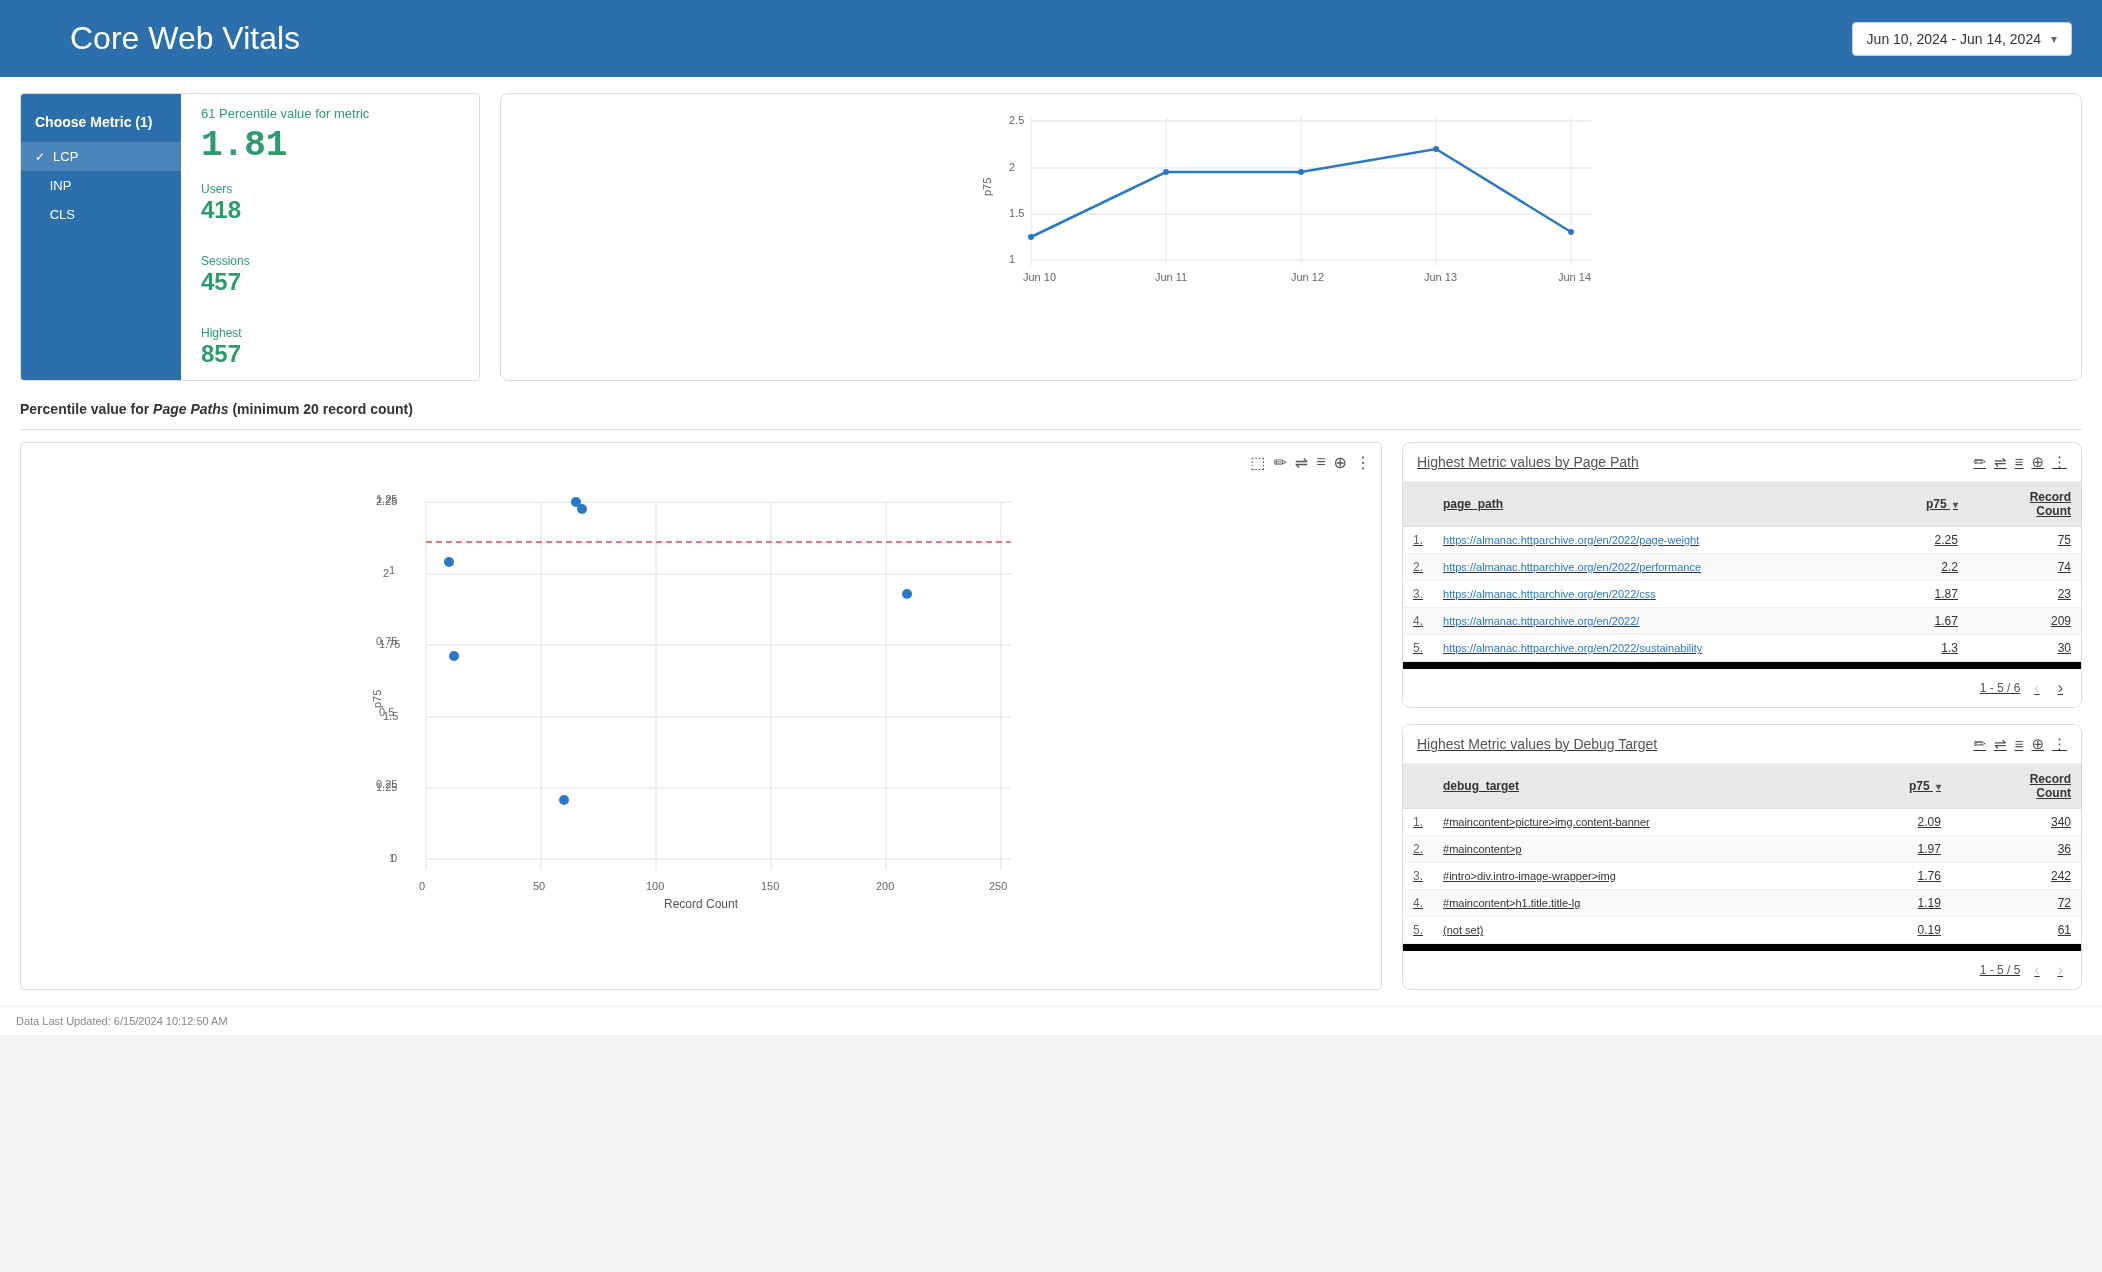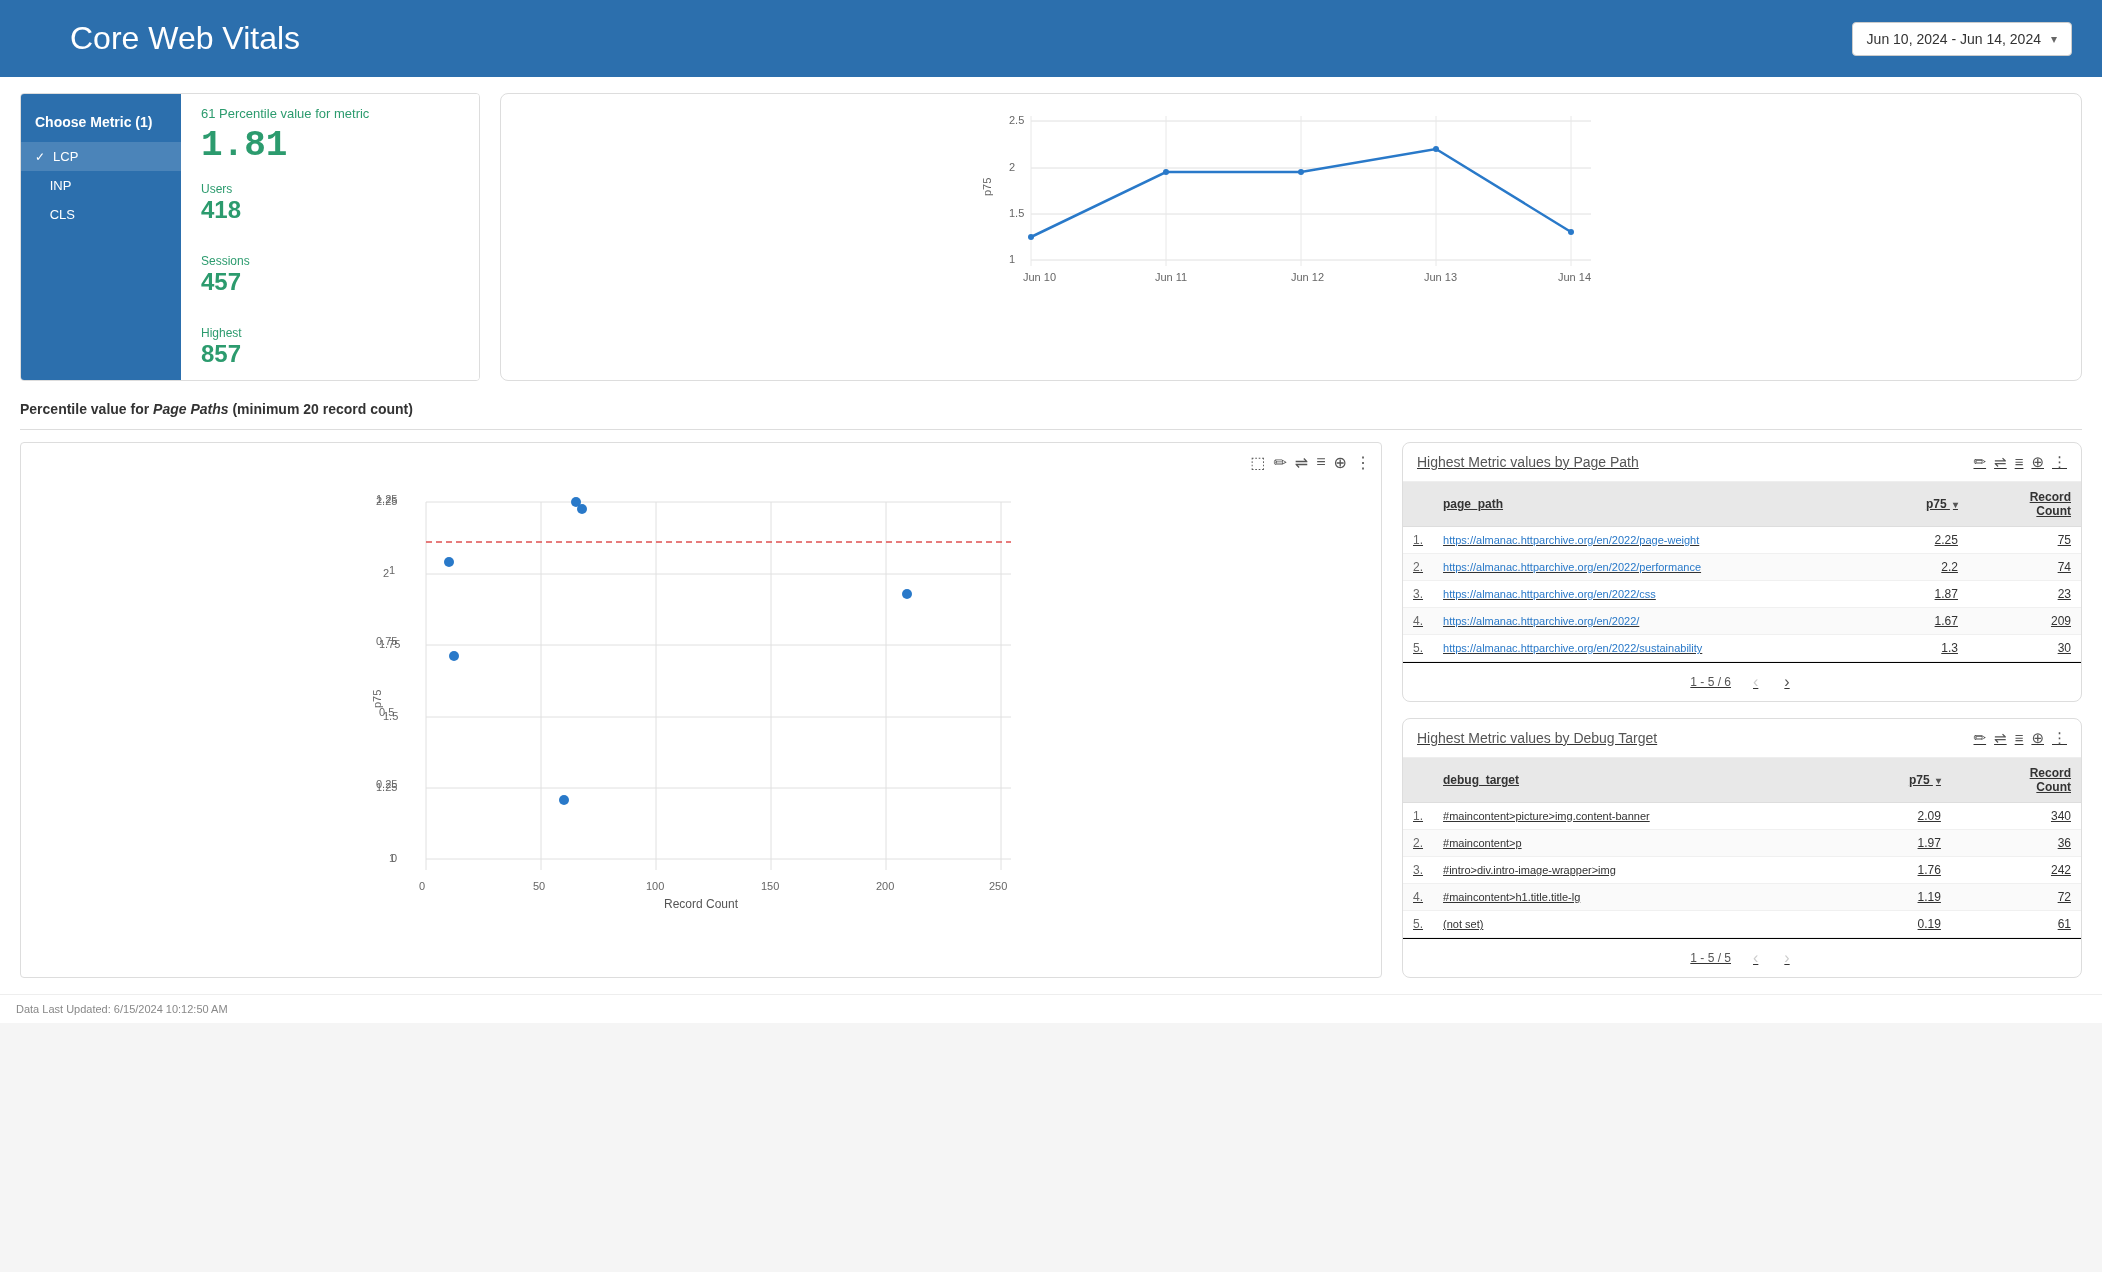--- a/index.html
+++ b/index.html
@@ -161,26 +161,26 @@
     th.right, td.right { text-align: right; }
     td { padding: 6px 10px; border-bottom: 1px solid #f0f0f0; color: #333; }
     tr:nth-child(even) td { background: #fafafa; }
     .row-num { color: #666; min-width: 20px; }
 
     .sort-arrow { font-size: 10px; color: #555; margin-left: 3px; }
 
     .pagination {
       display: flex;
       align-items: center;
-      justify-content: center;
+      justify-content: flex-end;
       padding: 8px 14px;
-      gap: 18px;
+      gap: 10px;
       font-size: 12px;
       color: #555;
-      border-top: 1px solid #000000;
+      border-top: 7px solid #000000;
     }
     .page-btn { cursor: pointer; color: #555; font-size: 16px; padding: 2px 4px; }
     .page-btn.disabled { color: #ccc; cursor: default; }
 
     .footer-status {
       padding: 8px 16px;
       font-size: 11px;
       color: #888;
       background: white;
       border-top: 1px solid #eee;

